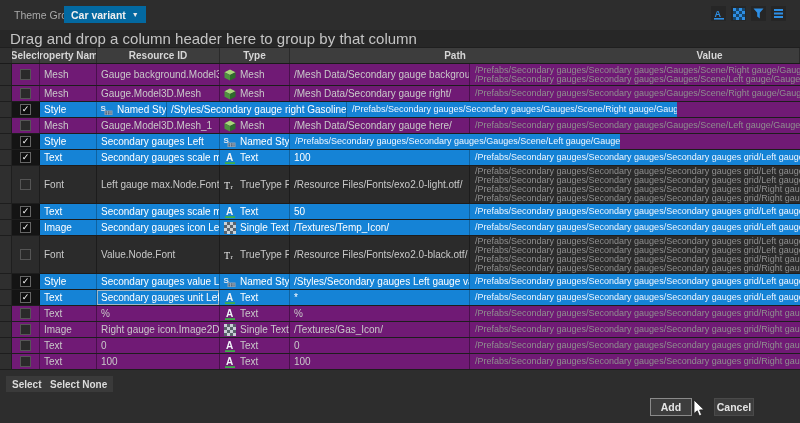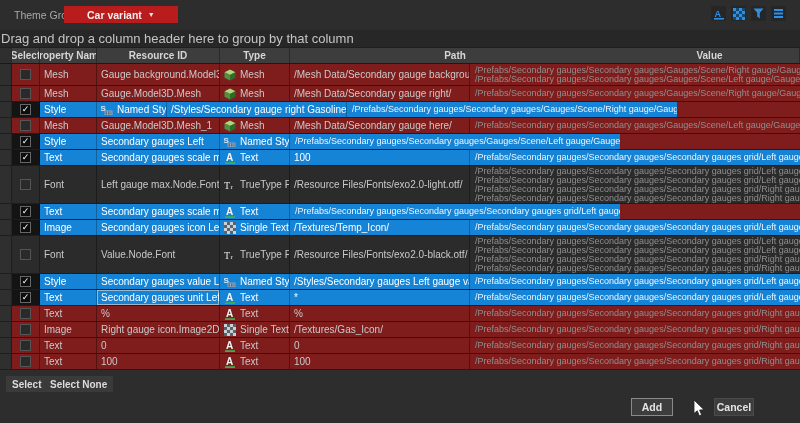--- a/index.html
+++ b/index.html
@@ -7,42 +7,42 @@
     width:800px;height:423px;overflow:hidden;position:relative;
     background:#2d2d2d;
     font-family:"Liberation Sans",sans-serif;
     -webkit-font-smoothing:antialiased;
   }
   
   .topbar{position:absolute;left:0;top:0;width:800px;height:30px;background:#2d2d2d;}
   .theme-label{position:absolute;left:14px;top:9px;font-size:10.5px;color:#a9a9a9;}
   .dropdown{
     position:absolute;left:64px;top:6px;height:17px;min-width:58px;
-    background:#b91c1c;color:#f0f0f0;font-size:10.5px;font-weight:bold;
-    display:flex;align-items:center;gap:6px;padding:0 23px;cursor:default;
+    background:#0369a1;color:#f0f0f0;font-size:10.5px;font-weight:bold;
+    display:flex;align-items:center;gap:6px;padding:0 7px;cursor:default;
   }
   .dropdown .chev{font-size:7px;color:#e8e8e8;}
   .tool-icons{position:absolute;right:14px;top:6px;display:flex;gap:5px;}
   .tool-btn{width:15px;height:15px;display:flex;align-items:center;justify-content:center;background:#262626;}
   
   .groupbar{
     position:absolute;left:0;top:30px;width:800px;height:17px;background:#272727;
     border-bottom:1px solid #1f1f1f;display:flex;align-items:center;
   }
-  .groupbar span{margin-left:1px;font-size:13px;color:#c4c4c4;}
+  .groupbar span{margin-left:10px;font-size:15px;color:#c4c4c4;}
   
   .table{position:absolute;left:0;top:48px;width:800px;}
   .hrow,.row{display:flex;width:800px;}
   .hrow{height:15px;background:#3d3d3d;border-bottom:1px solid #1a1a1a;}
   .hcell{
     box-sizing:border-box;display:flex;align-items:center;justify-content:center;
     font-size:10px;font-weight:bold;color:#d6d6d6;border-right:1px solid #2a2a2a;
     overflow:hidden;white-space:nowrap;
   }
-  .row{border-bottom:1px solid #1d1d1d;background:#7f1d1d;}
+  .row{border-bottom:1px solid #1d1d1d;background:#701a75;}
   .row.alt{background:#2b2b2b;}
   .cell{
     box-sizing:border-box;display:flex;align-items:center;padding:0 4px;
     font-size:10px;color:#c9c9c9;border-right:1px solid rgba(0,0,0,0.35);
     overflow:hidden;white-space:nowrap;
   }
   .c-gutter{width:12px;background:#2f2f2f;padding:0;}
   .c-select{width:28px;justify-content:center;padding:0;}
   .c-prop{width:57px;}
   .c-res{width:123px;}
@@ -69,21 +69,21 @@
   .mini-btn{
     position:absolute;top:376px;height:16px;background:#3a3a3a;color:#dcdcdc;
     font-size:10px;font-weight:bold;display:flex;align-items:center;
     padding:0 6px;cursor:default;
   }
   .btn{
     position:absolute;top:398px;height:18px;background:#3d3d3d;color:#e4e4e4;
     font-size:10.5px;font-weight:bold;display:flex;align-items:center;justify-content:center;
     cursor:default;box-sizing:border-box;border:1px solid #4a4a4a;
   }
-  .btn-add{left:631px;width:42px;border-color:#8a8a8a;}
+  .btn-add{left:650px;width:42px;border-color:#8a8a8a;}
   .btn-cancel{left:714px;width:40px;}
   .cursor{position:absolute;left:693px;top:400px;pointer-events:none;}
 </style>
 </head>
 <body>
 
 <div class="topbar">
   <span class="theme-label">Theme Group</span>
   <div class="dropdown">
     <span>Car variant</span>
@@ -320,20 +320,21 @@
         <div class="cell c-res">Secondary gauges scale min Left</div>
         <div class="cell c-type">
           <span class="ticon">
             <svg width="12" height="12" viewBox="0 0 12 12">
               <text x="2" y="9" font-family="Liberation Sans,sans-serif" font-size="10" font-weight="bold" fill="#f0f4f8">A</text>
               <rect x="1" y="10.2" width="10" height="1.8" fill="#3fae49"></rect>
             </svg>
           </span>
           <span>Text</span>
         </div>
+        <div class="cell c-val">50</div>
         <div class="cell c-path">
           <div>/Prefabs/Secondary gauges/Secondary gauges/Secondary gauges grid/Left gauge min/</div>
         </div>
       </div>
       <div class="row sel" style="height: 15px;">
         <div class="cell c-gutter"></div>
         <div class="cell c-select">
           <div class="cb on">✓</div>
         </div>
         <div class="cell c-prop">Image</div>

